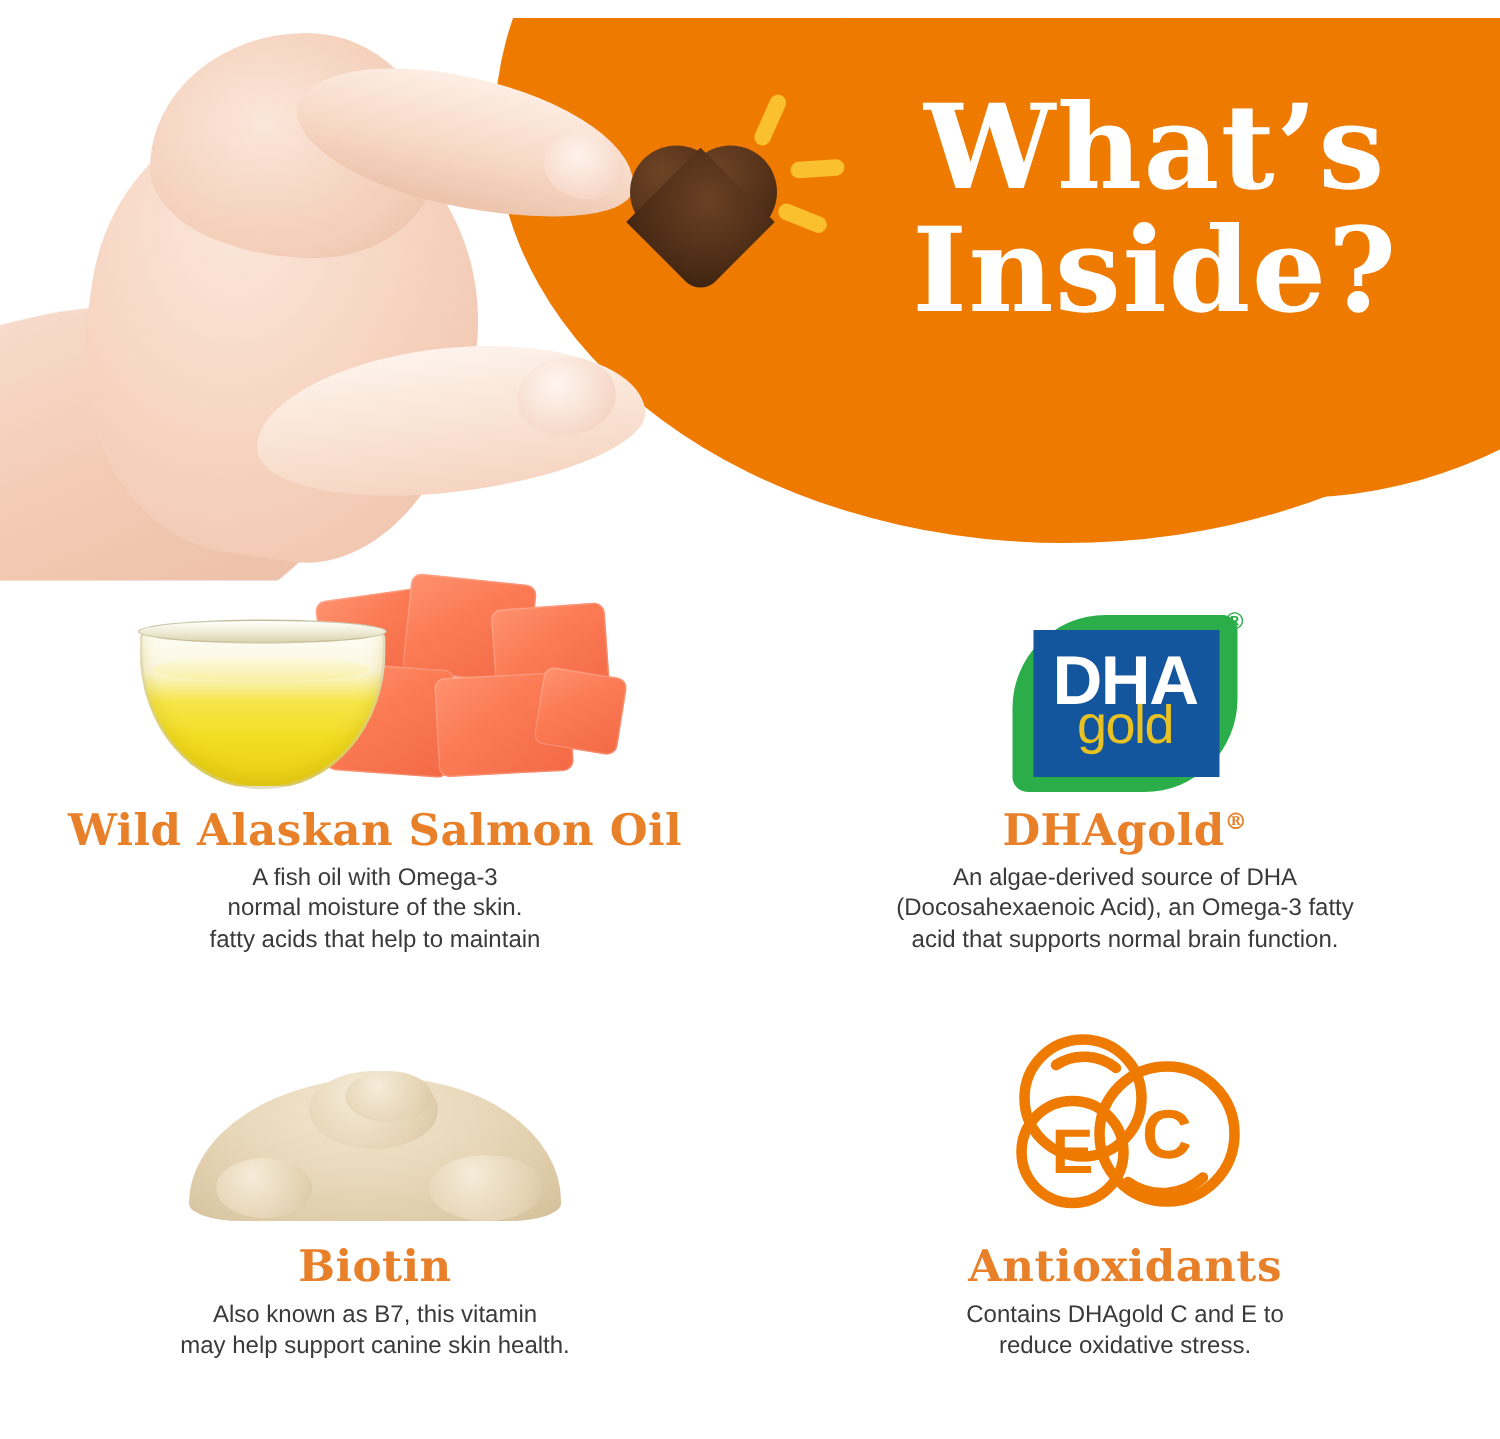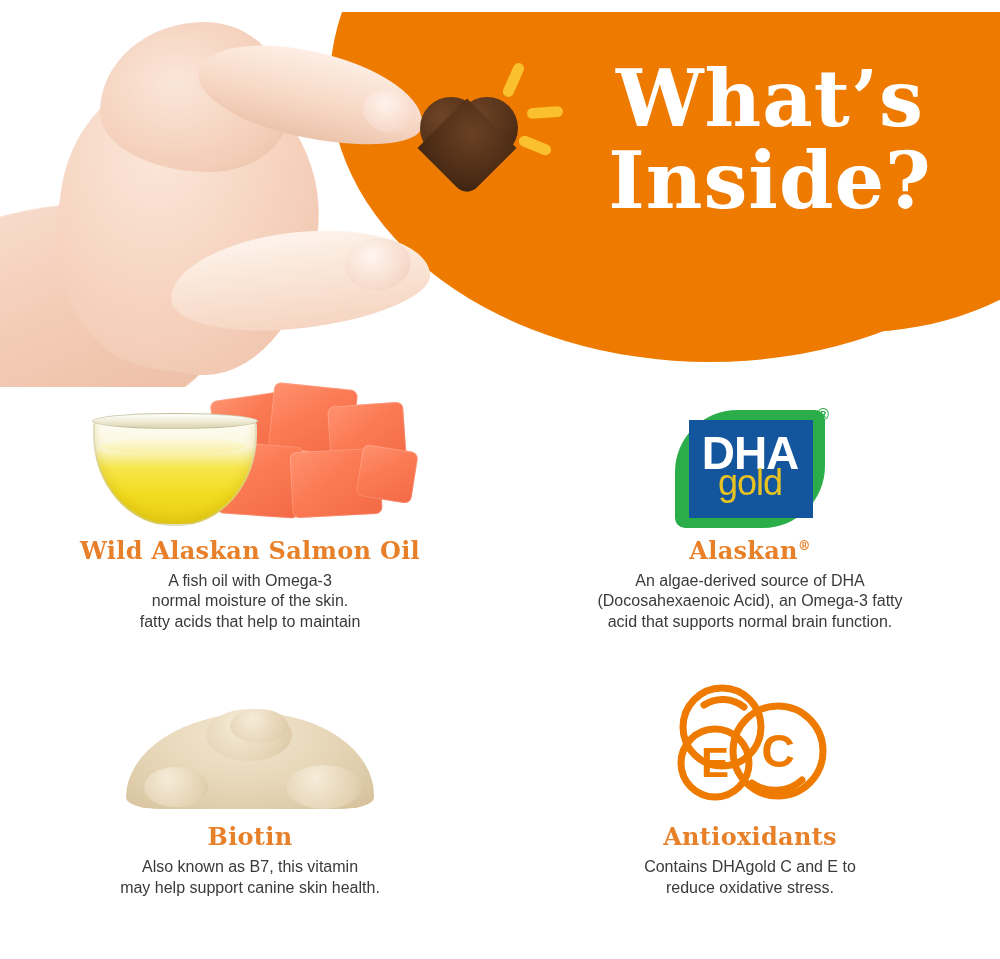--- a/index.html
+++ b/index.html
@@ -113,21 +113,21 @@
   
   #grid{position:absolute;left:0;top:378px;width:1000px;}
   .row{display:flex;}
   .cell{width:500px;box-sizing:border-box;padding:0 14px;text-align:center;}
   .art{height:150px;display:flex;align-items:flex-end;justify-content:center;}
   .art2{height:140px;display:flex;align-items:center;justify-content:center;}
 
   .heading{
     font-family:"DejaVu Serif","Liberation Serif",serif;
     font-weight:700;color:#e8802a;
-    font-size:24px;letter-spacing:.3px;margin:8px 0 6px;
+    font-size:29px;letter-spacing:.3px;margin:8px 0 6px;
   }
   .heading sup{font-size:.52em;vertical-align:super;}
   .body{
     color:#3a3a3a;font-size:16px;line-height:1.28;
     max-width:420px;margin:0 auto;
   }
 
   
   .salmon-wrap{position:relative;width:330px;height:150px;}
   .bowl{
@@ -276,21 +276,21 @@
       <div class="art">
         <div class="dha">
           <div class="leaf"></div>
           <div class="sq"></div>
           <div class="t1">DHA</div>
           <div class="t2">gold</div>
           <div class="reg">®</div>
         </div>
       </div>
       <div class="heading">
-        <span>Alaskan</span><sup>®</sup>
+        <span>DHAgold</span><sup>®</sup>
       </div>
       <div class="body">
         <div>An algae-derived source of DHA</div>
         <div>(Docosahexaenoic Acid), an Omega-3 fatty</div>
         <div>acid that supports normal brain function.</div>
       </div>
     </div>
   </div>
 
   <div class="row" style="margin-top:42px;">

